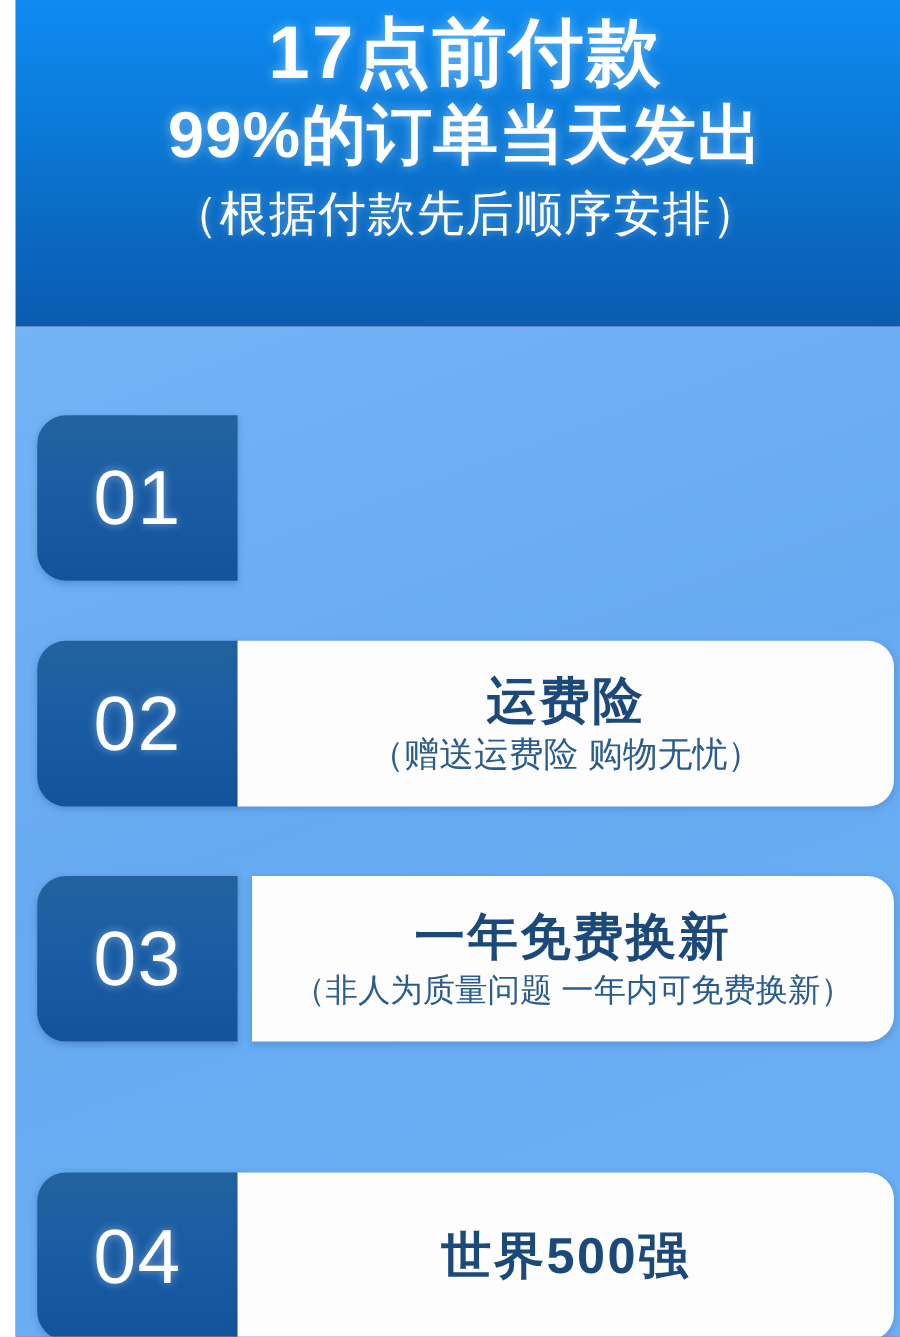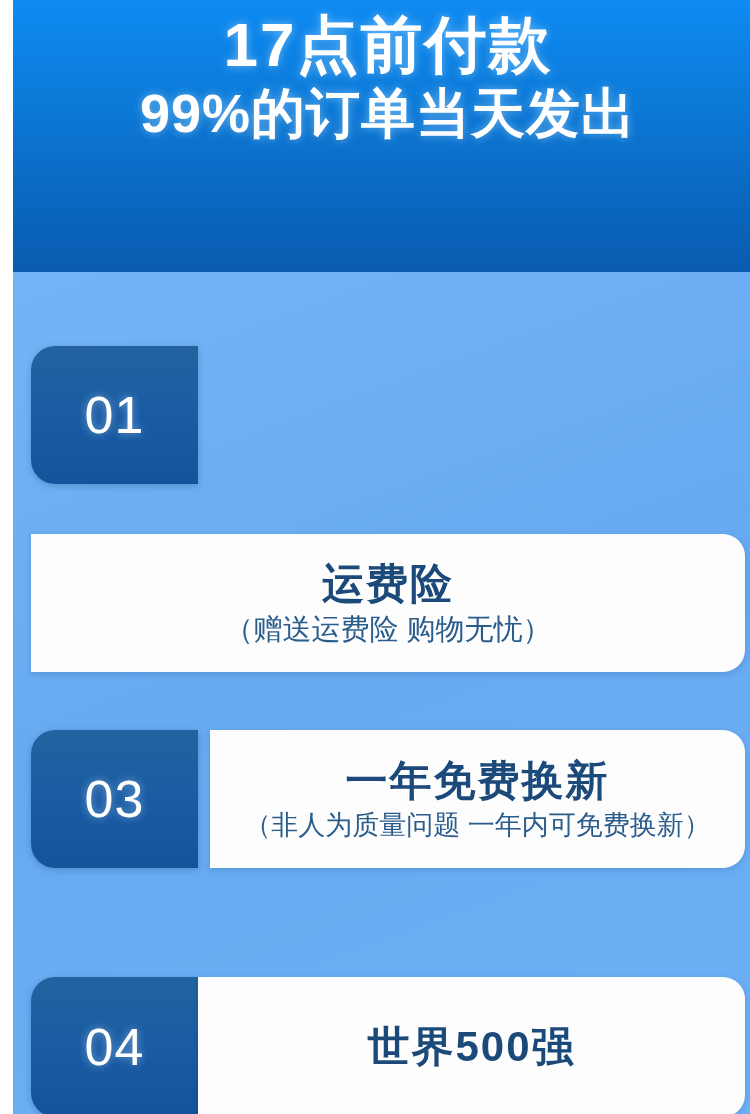--- a/index.html
+++ b/index.html
@@ -92,21 +92,21 @@
     flex: 0 0 167px;
     background: linear-gradient(180deg, #22639f 0%, #1a5ca4 50%, #13539c 100%);
     border-radius: 24px 0 0 24px;
     display: flex;
     align-items: center;
     justify-content: center;
     box-shadow: 0 2px 6px rgba(10, 50, 100, 0.25);
   }
 
   .card-num span {
-    font-size: 52px;
+    font-size: 64px;
     font-weight: 400;
     color: #ffffff;
     letter-spacing: 1px;
     line-height: 1;
     text-shadow: 0 0 8px rgba(200, 230, 255, 0.5);
   }
 
   .card-body {
     flex: 1 1 auto;
     background: #fdfdfd;
@@ -153,31 +153,35 @@
   }
 </style>
 </head>
 <body>
 
 <div id="poster">
 
   <div class="header">
     <div class="headline-main">17点前付款</div>
     <div class="headline-sub">99%的订单当天发出</div>
+    <div class="headline-note">（根据付款先后顺序安排）</div>
   </div>
 
   <div class="body-area"></div>
 
   <div class="card" style="top:346px;">
     <div class="card-num">
       <span>01</span>
     </div>
   </div>
 
   <div class="card" style="top:534px;">
+    <div class="card-num">
+      <span>02</span>
+    </div>
     <div class="card-body">
       <div class="card-title">运费险</div>
       <div class="card-sub">（赠送运费险 购物无忧）</div>
     </div>
   </div>
 
   <div class="card" style="top:730px;gap:12px;">
     <div class="card-num">
       <span>03</span>
     </div>

